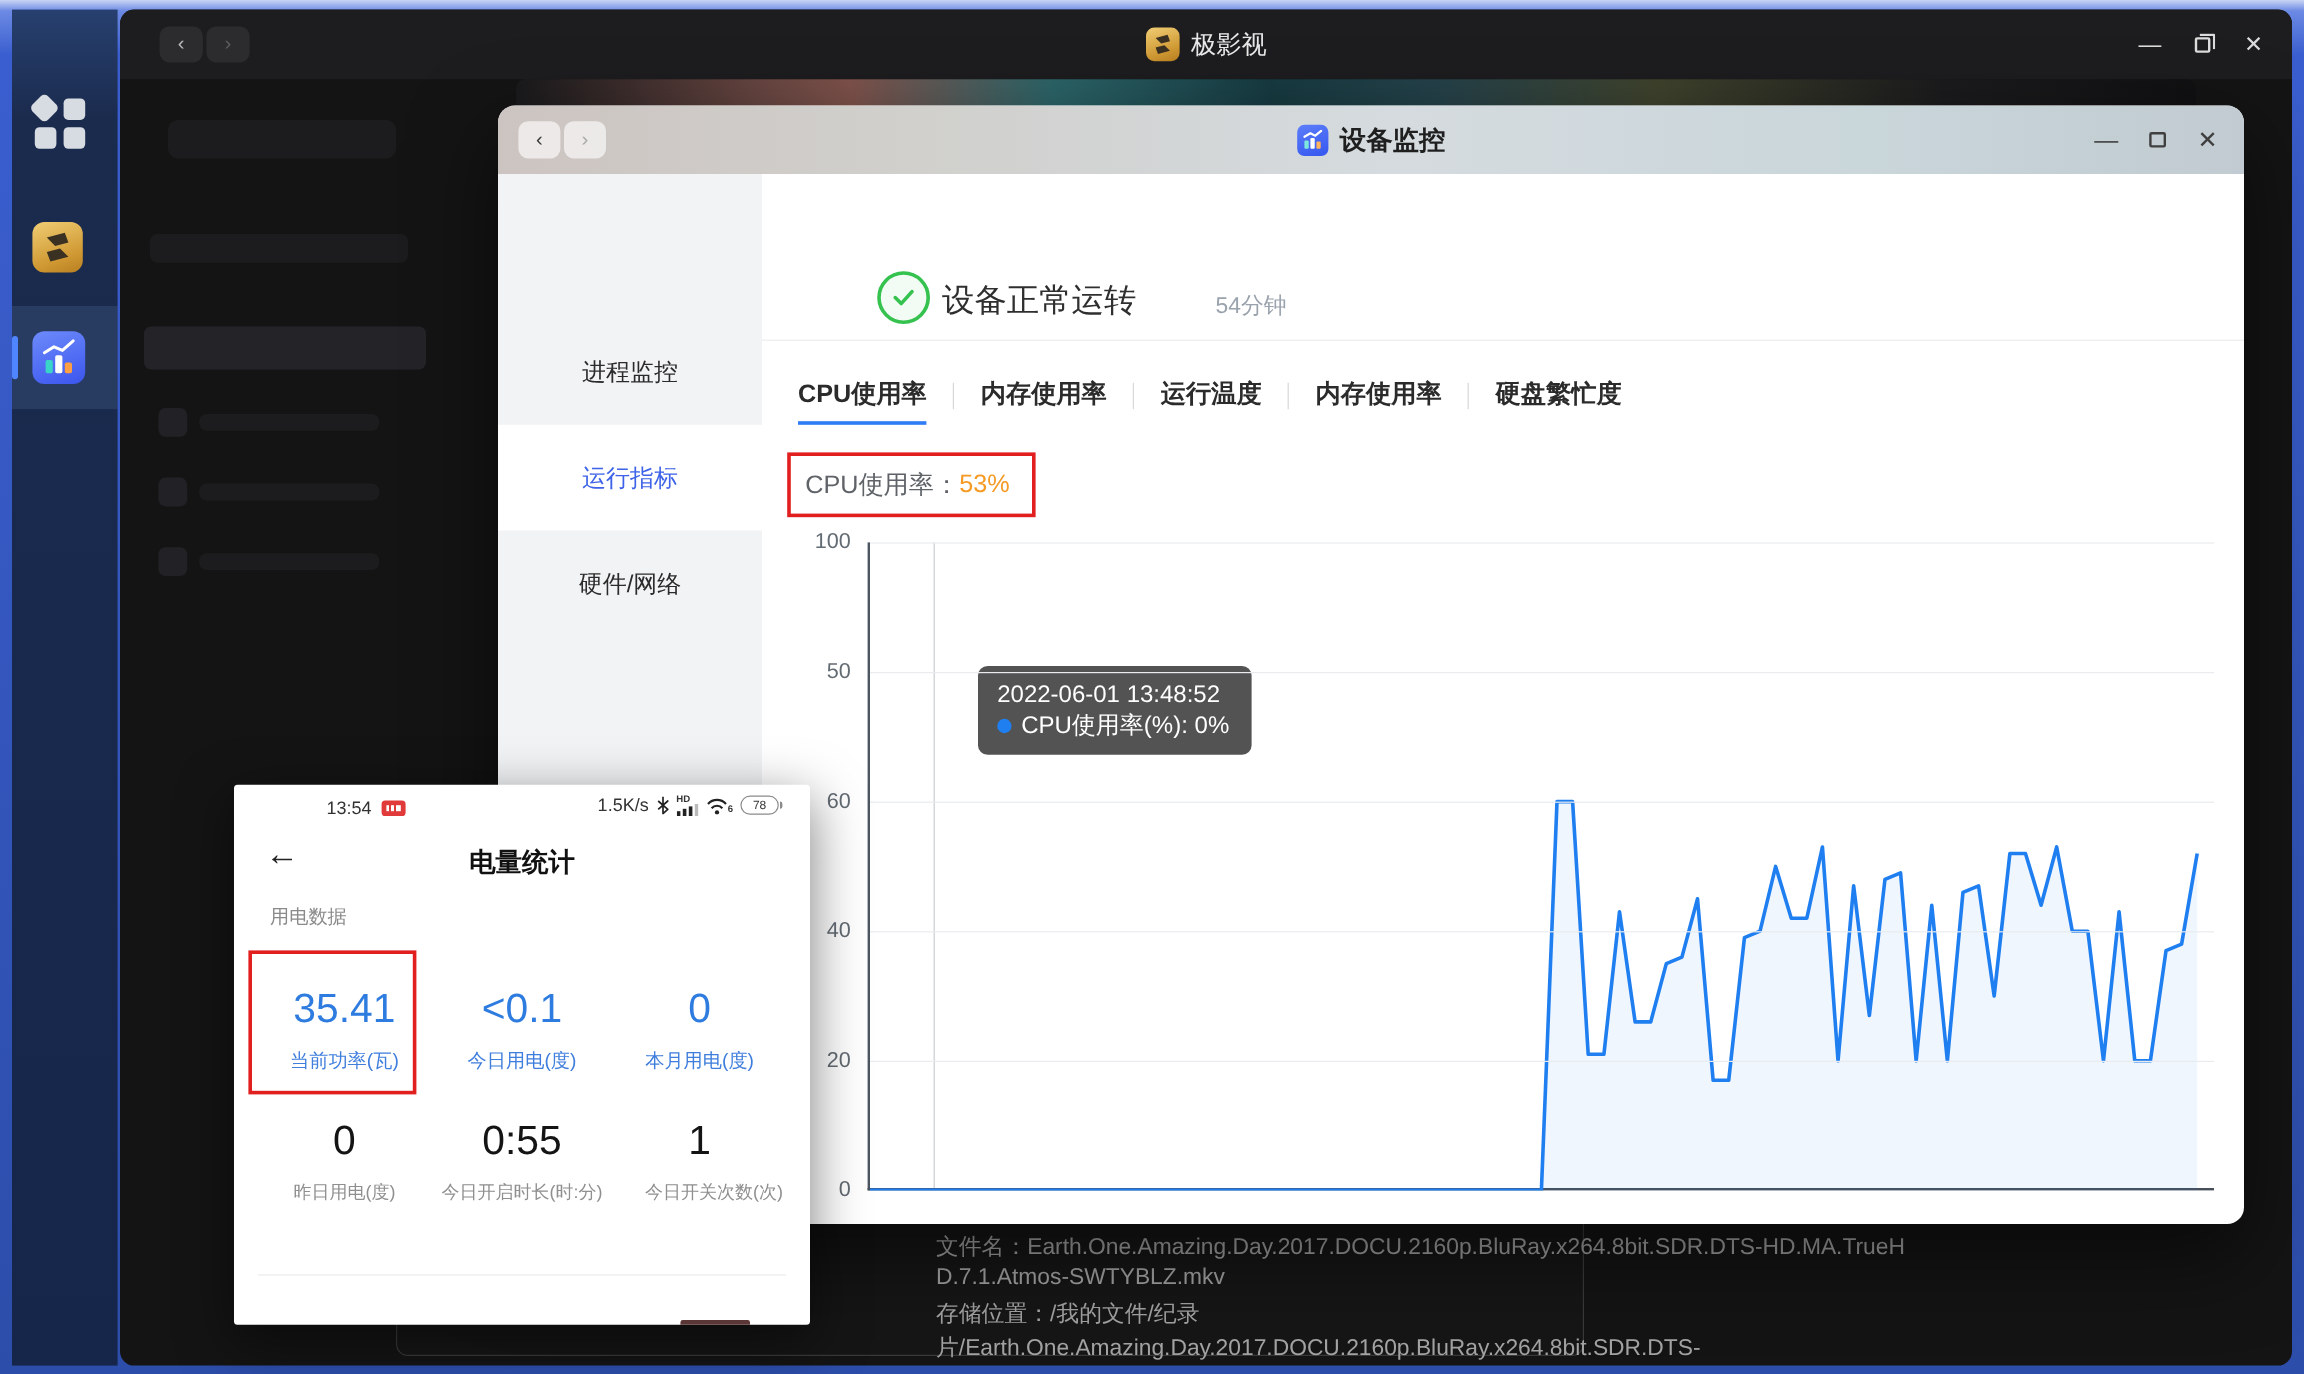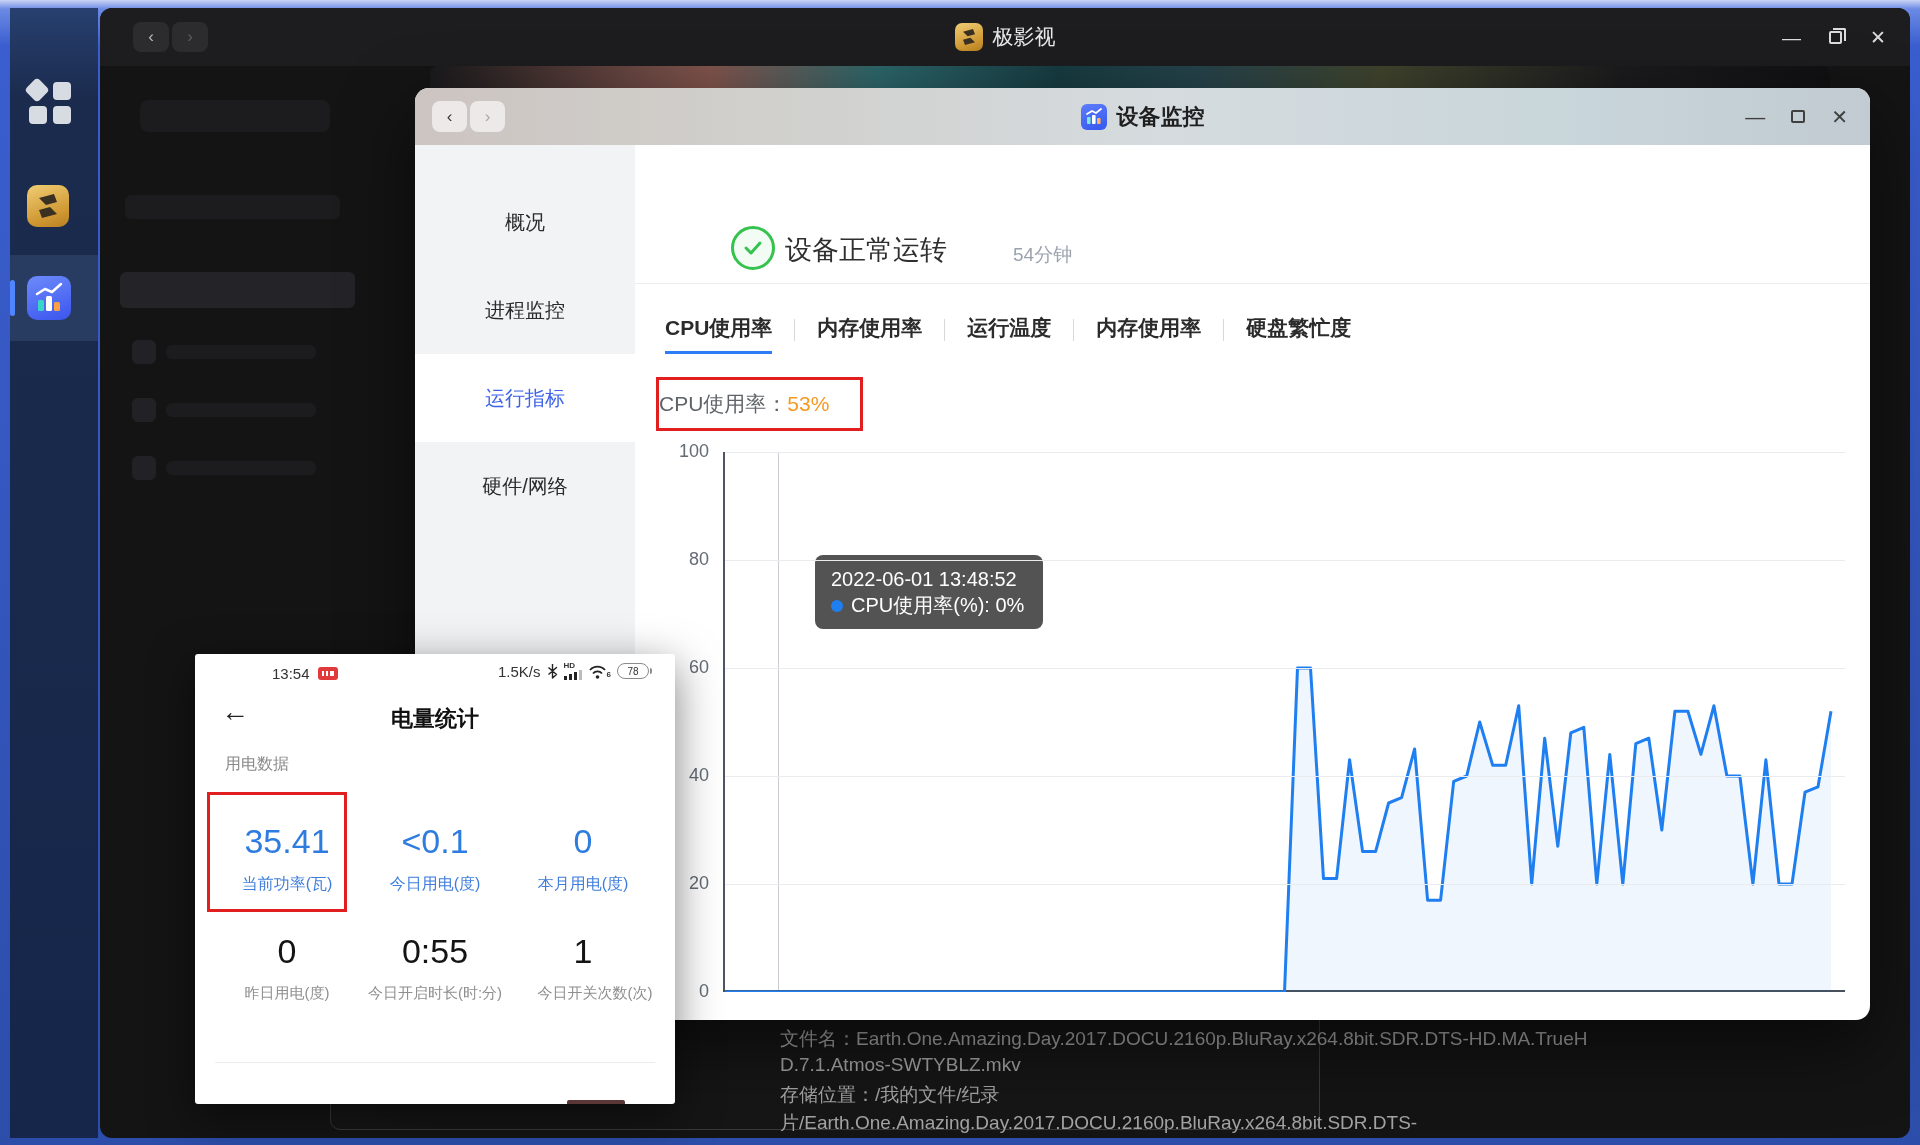--- a/index.html
+++ b/index.html
@@ -78,21 +78,21 @@
   .status-text { left:370px; top:144px; font-size:27px; color:#2f2f2f;text-align:right; }
   .status-dur { left:598px; top:154px; font-size:19px; color:#9aa3ad; }
   .divider { left:220px; right:0; top:195px; height:1px; background:#ededed; }
 
   .tabs { left:250px; top:226px; display:flex; align-items:center; }
   .tab { font-size:21px; font-weight:bold; color:#2b2b2b; padding-bottom:9px; border-bottom:3px solid transparent; }
   .tab.active { border-bottom-color:#2f7df6; }
   .tab-sep { width:1px; height:22px; background:#d8d8d8; margin:0 22px 8px 22px; }
 
   .annotation { border:3px solid #e21f1f; }
-  .metric-box { left:241px; top:289px; width:207px; height:54px; display:flex; align-items:center; }
+  .metric-box { left:241px; top:289px; width:207px; height:54px; display:flex; align-items:center; padding-left:12px; }
   .metric-label { font-size:21px; color:#5f6368; }
   .metric-value { font-size:21px; }
 
   
   .chart-plot { left:308px; top:364px; width:1122px; height:540px; }
   .axis-y { left:0; top:0; width:2px; height:540px; background:#4d5663; }
   .axis-x { left:0; top:538px; width:1122px; height:2px; background:#47505a; }
   .gridline { left:2px; right:0; height:1px; background:#e9ebee; }
   .ytick { left:-64px; width:50px; text-align:right; font-size:18px; color:#636b73; }
   .crosshair { left:55px; top:0; width:1px; height:538px; background:#c9ccd3; }
@@ -212,21 +212,20 @@
       <div class="nav-btn disabled">›</div>
     </div>
     <div class="abs dev-controls">
       <span class="ctl">—</span>
       <span class="ic-max"></span>
       <span class="ctl">✕</span>
     </div>
   </div>
 
   <div class="abs side-panel">
-    <div class="abs side-item" style="top:33px;">概况</div>
     <div class="abs side-item" style="top:121px;">进程监控</div>
     <div class="abs side-item active" style="top:209px;">运行指标</div>
     <div class="abs side-item" style="top:297px;">硬件/网络</div>
   </div>
 
   <div class="abs status-icon">
     <svg width="26" height="26" viewBox="0 0 26 26">
         <polyline points="6,13 11,18 20,8" fill="none" stroke="#35c24f" stroke-width="3" stroke-linecap="round" stroke-linejoin="round"></polyline>
       </svg>
   </div>
@@ -267,21 +266,21 @@
       </div>
     </div>
   <div class="abs ytick" style="top: 529px;">0</div>
       <div class="abs gridline" style="top: 431.5px;"></div>
       <div class="abs ytick" style="top: 421px;">20</div>
       <div class="abs gridline" style="top: 323.5px;"></div>
       <div class="abs ytick" style="top: 313px;">40</div>
       <div class="abs gridline" style="top: 215.5px;"></div>
       <div class="abs ytick" style="top: 205px;">60</div>
       <div class="abs gridline" style="top: 107.5px;"></div>
-      <div class="abs ytick" style="top: 97px;">80</div>
+      <div class="abs ytick" style="top: 97px;">50</div>
       <div class="abs gridline" style="top: -0.5px;"></div>
       <div class="abs ytick" style="top: -11px;">100</div>
     </div>
 </div>
 
 <div class="abs phone">
   <div class="abs ph-time">13:54</div>
   <div class="abs ph-badge"></div>
   <div class="abs ph-status-right">
     <span class="ph-speed">1.5K/s</span>

